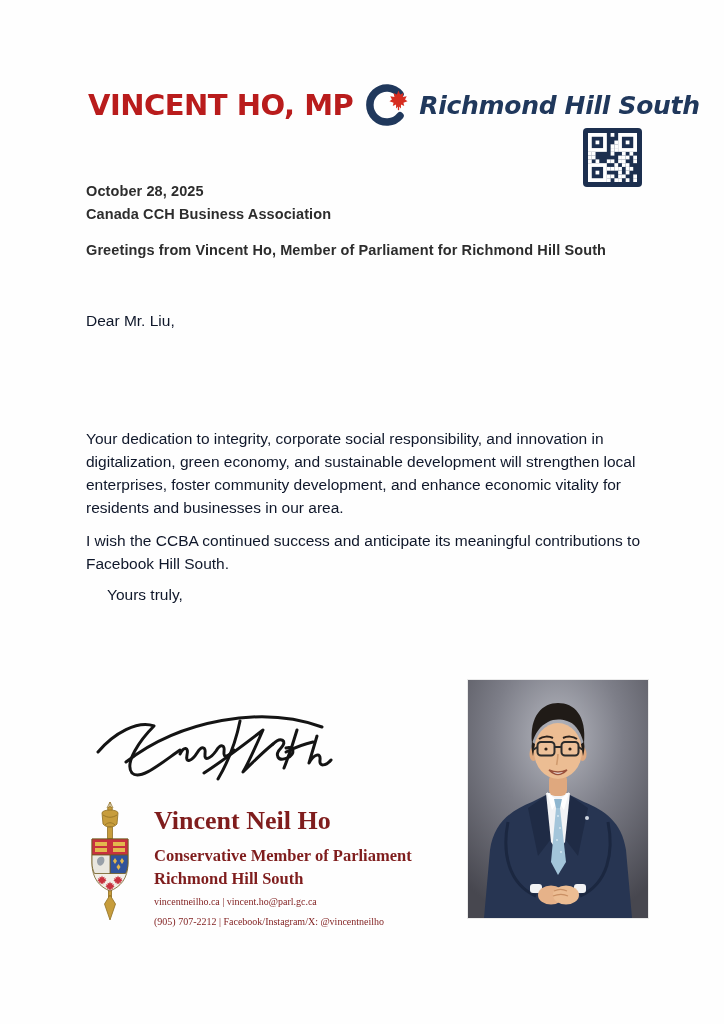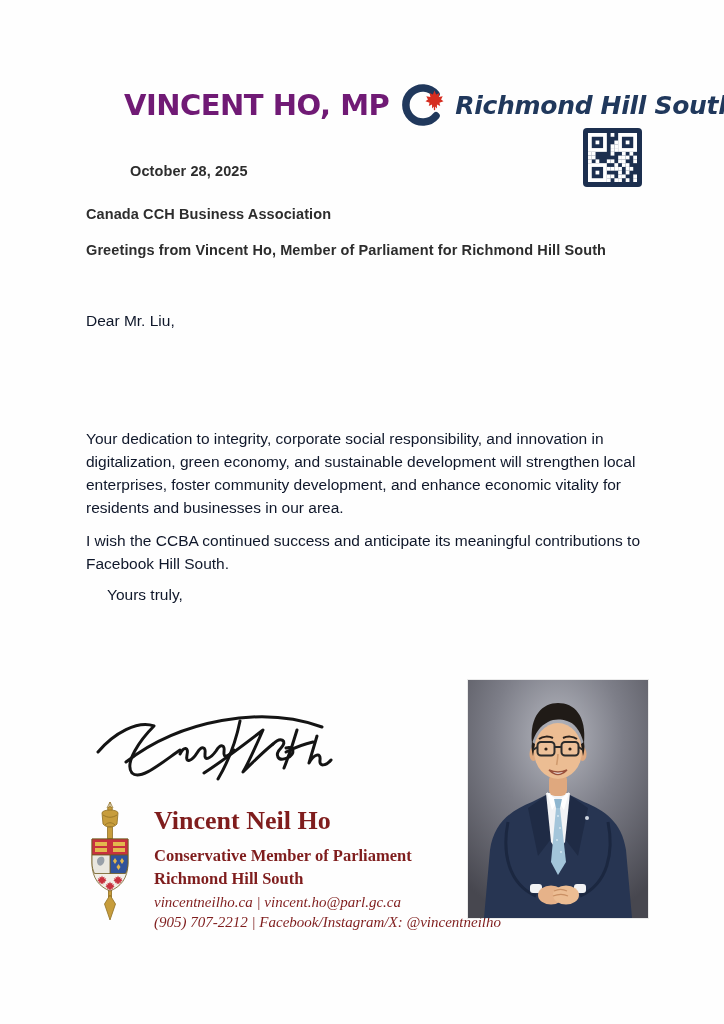--- a/index.html
+++ b/index.html
@@ -4,55 +4,55 @@
 <style>
   html,body { margin:0; padding:0; background:#ffffff; }
   .page {
     position:relative; width:724px; height:1024px; background:#fefefe;
     font-family:"Liberation Sans", sans-serif; overflow:hidden;
   }
   
   .letterhead { position:absolute; left:88px; top:82px; display:flex; align-items:center; }
   .brand-name {
     font-family:"DejaVu Sans", sans-serif; font-weight:900; font-size:29px;
-    letter-spacing:-0.5px; color:#701a75; white-space:nowrap;margin-left:36px;
+    letter-spacing:-0.5px; color:#b91c1c; white-space:nowrap;
   }
   .brand-logo { margin:0 8px 0 12px; width:46px; height:46px; }
   .brand-riding {
     font-family:"DejaVu Sans", sans-serif; font-weight:700; font-style:italic;
     font-size:25px; color:#20385c; white-space:nowrap; letter-spacing:-0.3px;
   }
   
   .qr { position:absolute; left:583px; top:128px; width:59px; height:59px; }
   
   .meta {
     position:absolute; left:86px; font-weight:700; font-size:14.5px;
     color:#2d2d2d; letter-spacing:0.1px; white-space:nowrap;
   }
   .bodytext {
     position:absolute; left:86px; width:562px; font-size:15.5px;
     line-height:23px; color:#0f172a; margin:0;
   }
-  .date       { top:163px;margin-left:44px; }
+  .date       { top:183px; }
   .recipient  { top:206px; }
   .subject    { top:242px; }
   .salutation { top:309px; }
   .par1       { top:343px; }
   .par2       { top:427px; }
   .par3       { top:529px; }
   .closing    { top:583px;margin-left:21px; }
   
   .signature { position:absolute; left:90px; top:700px; width:254px; height:92px; }
   
   .crest { position:absolute; left:84px; top:801px; width:52px; height:122px; }
   .footer-text { position:absolute; left:154px; top:805px; font-family:"Liberation Serif", serif; color:#7f1d1d; }
   .footer-name   { font-weight:700; font-size:26px; line-height:31px; }
   .footer-title  { font-weight:700; font-size:16.5px; line-height:23px; margin-top:8px; }
   .footer-riding { font-weight:700; font-size:16.5px; line-height:23px; }
-  .footer-contact{ font-size:15px; line-height:20px;font-style:italic; }
+  .footer-contact{ font-size:10px; line-height:20px; }
   .footer-contact.first { margin-top:2px; }
   
   .portrait { position:absolute; left:468px; top:680px; width:180px; height:238px; outline:1px solid rgba(0,0,0,0.08); }
 </style>
 </head>
 <body>
 
 <div class="page">
 
   <div class="letterhead">

